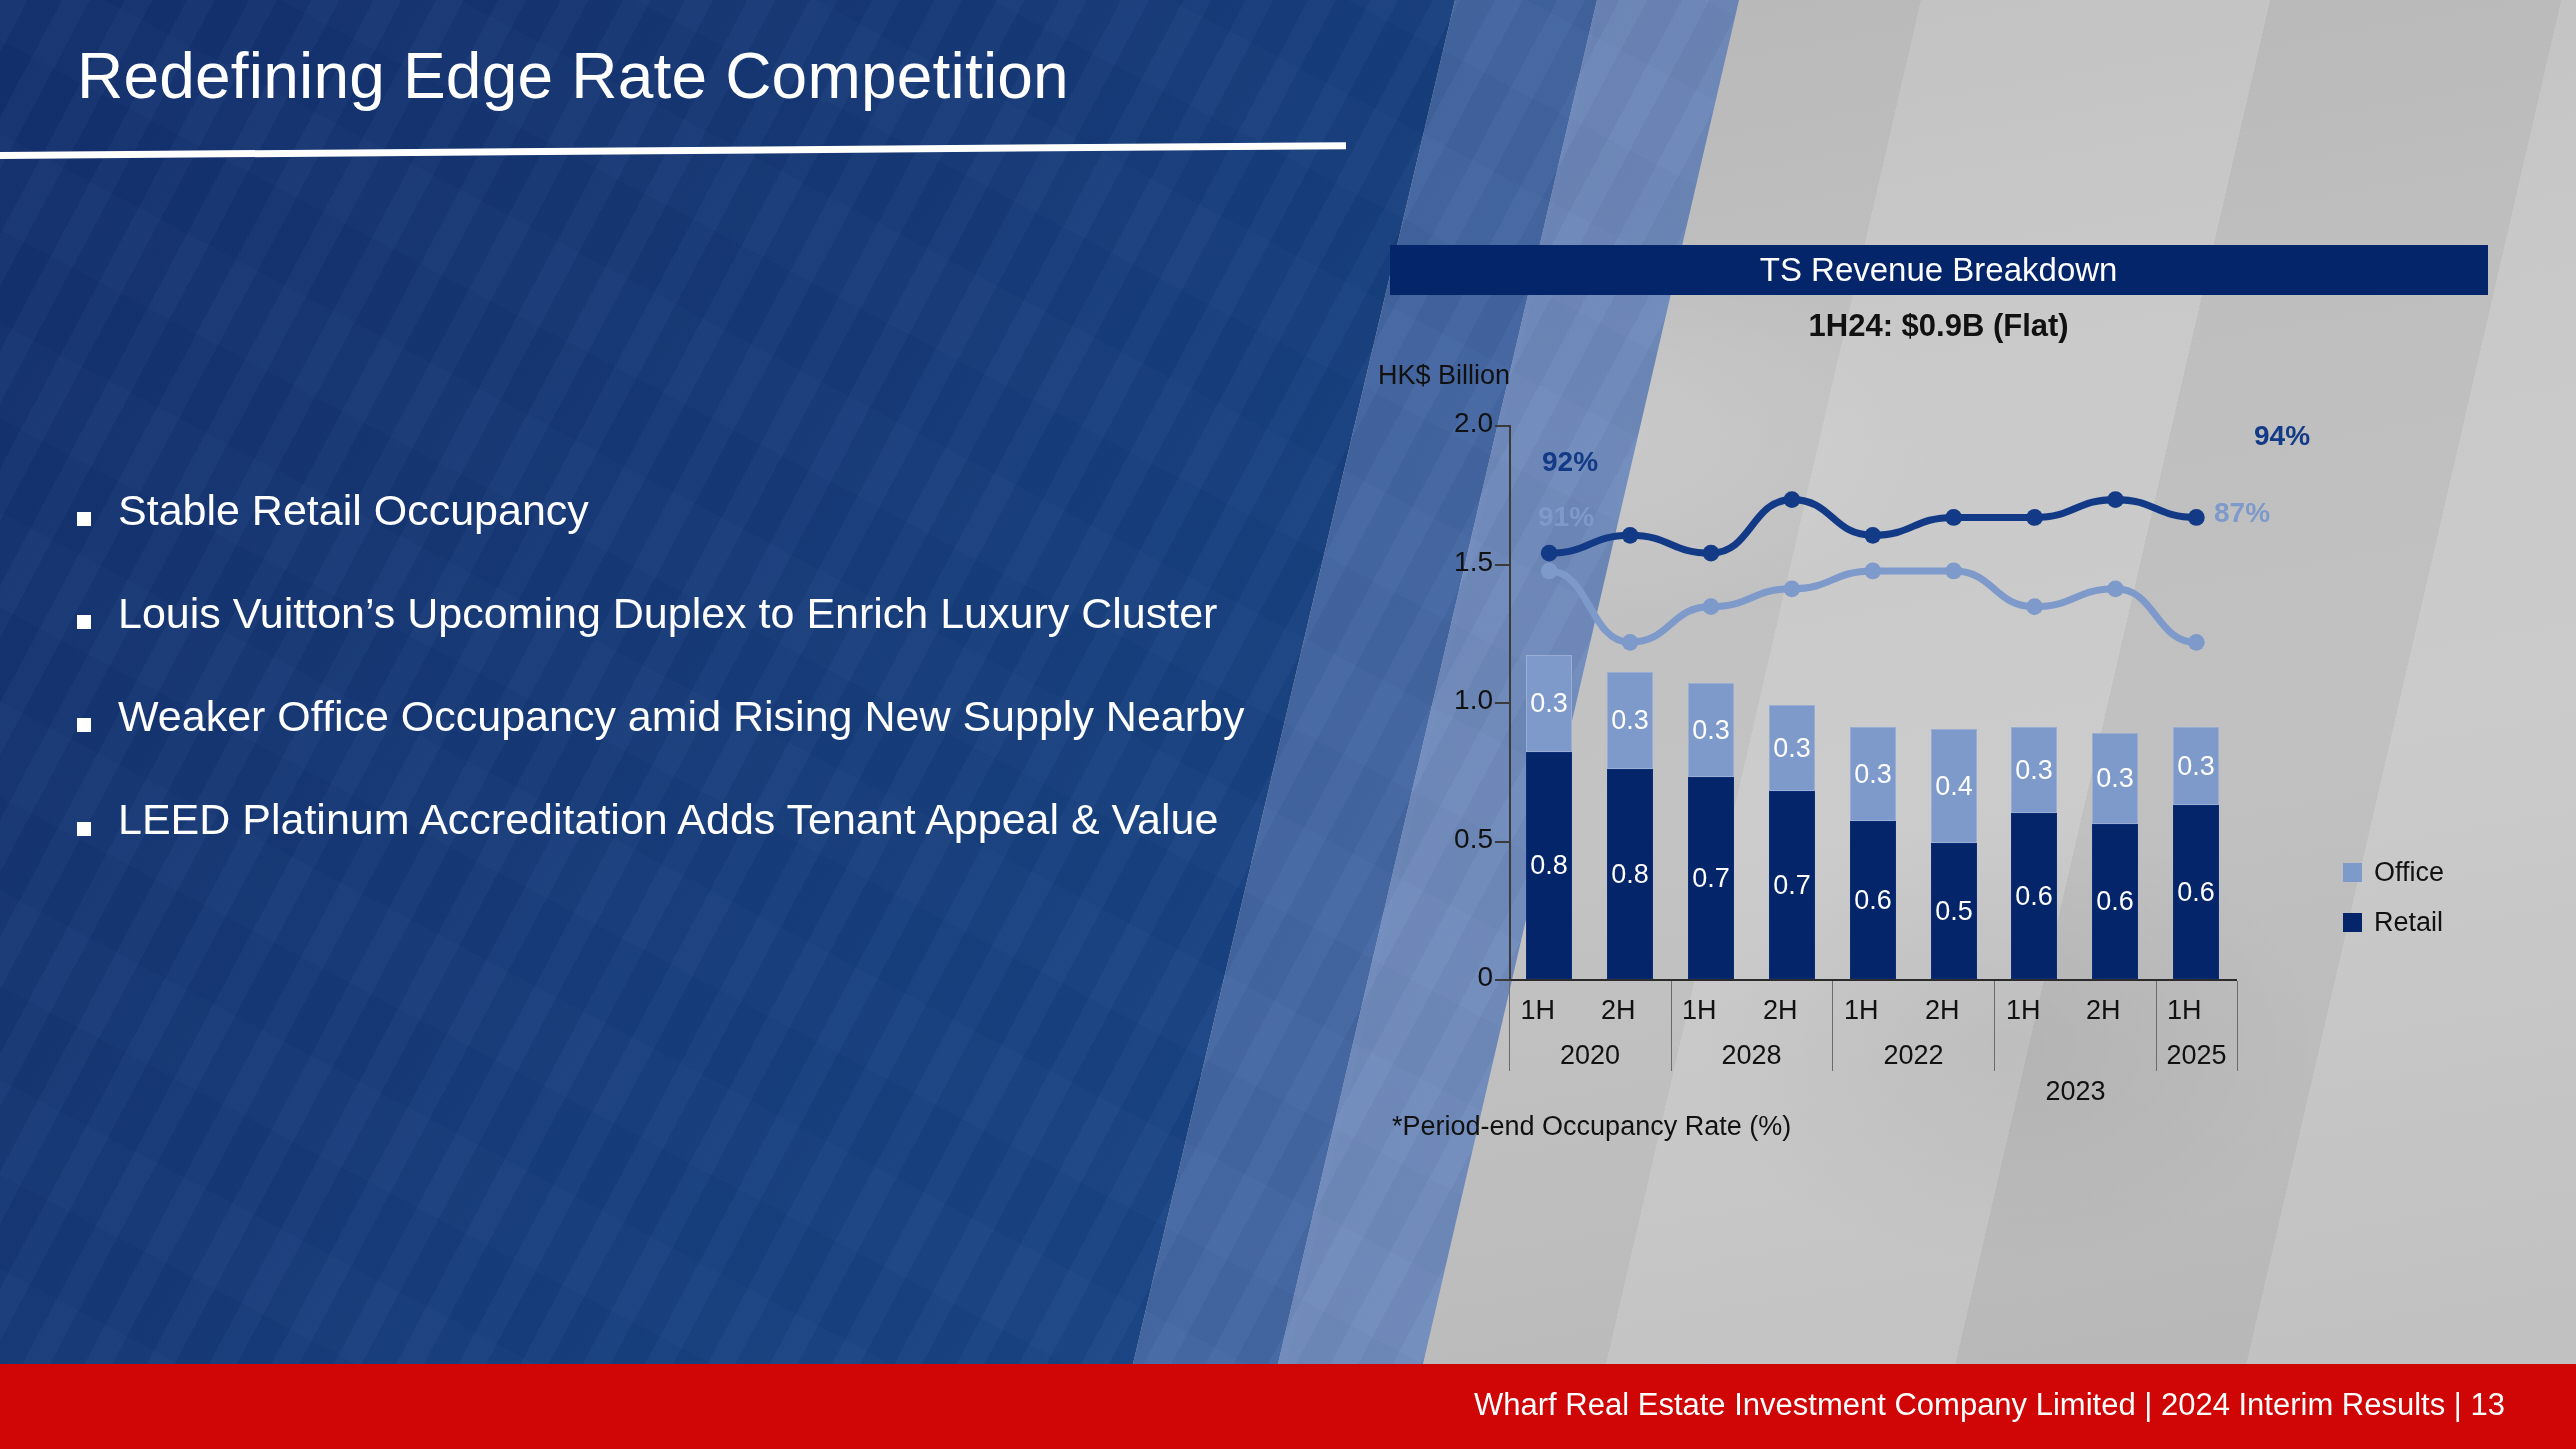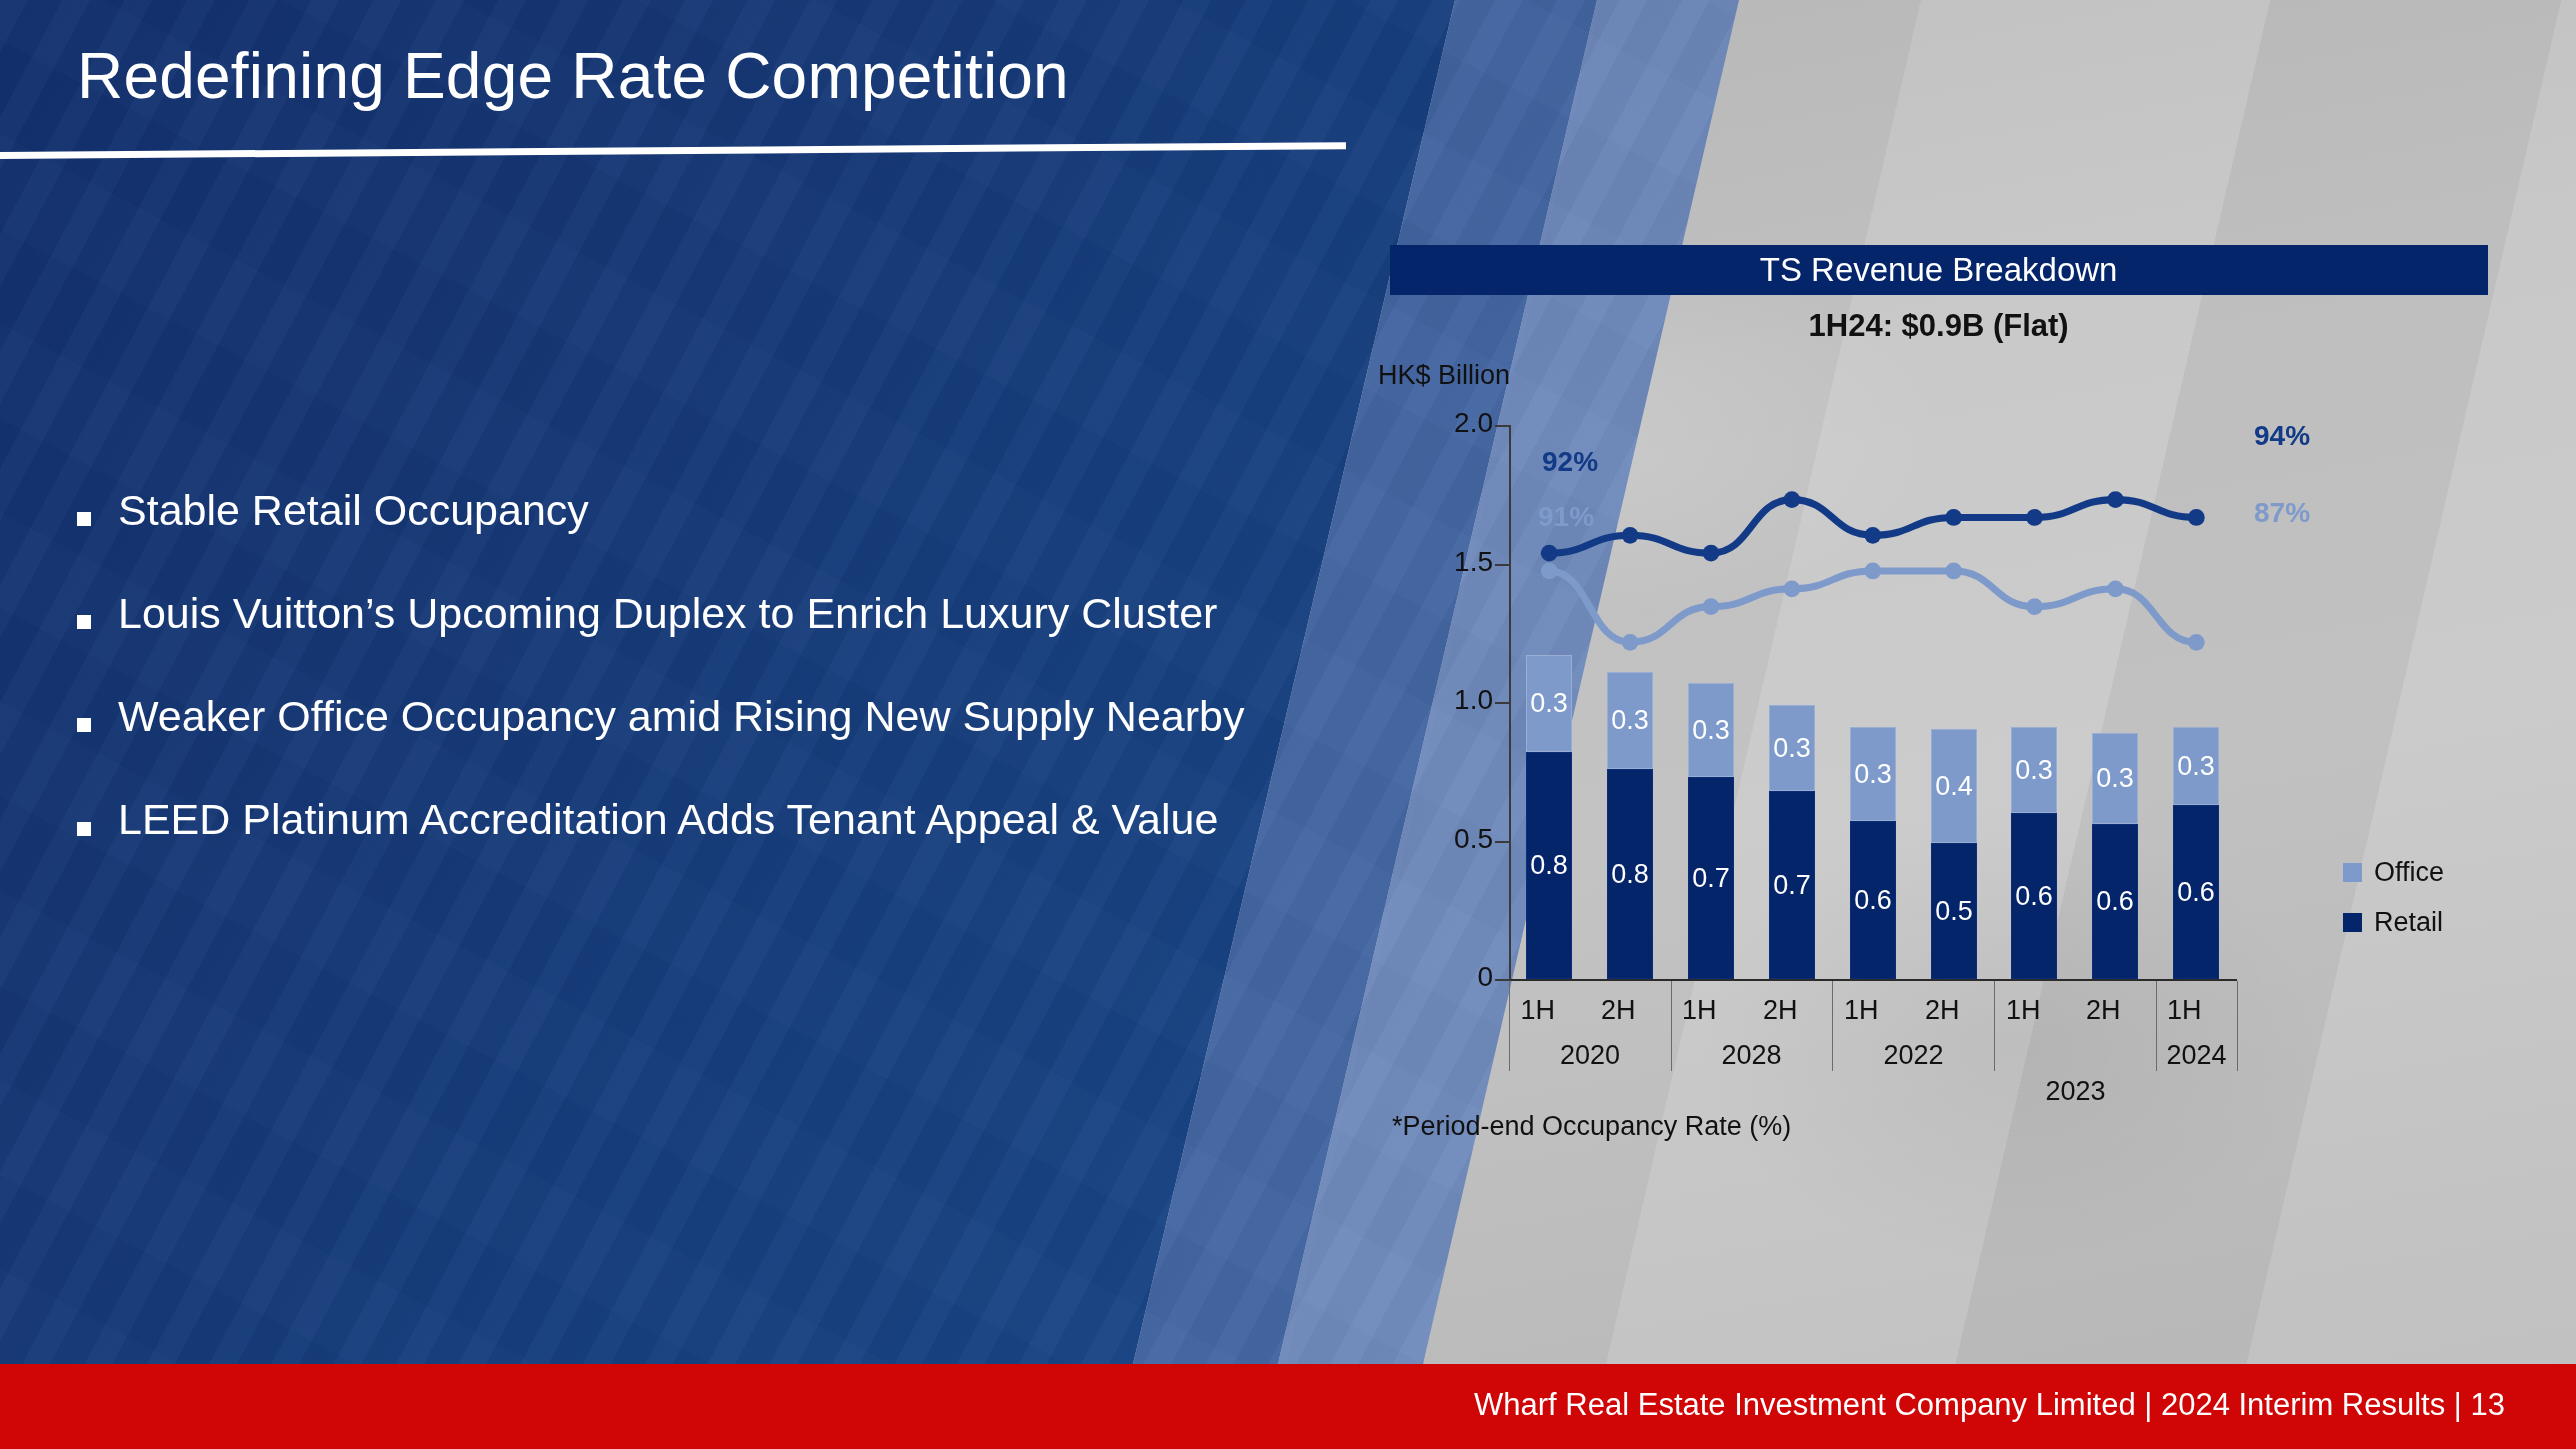--- a/index.html
+++ b/index.html
@@ -290,37 +290,37 @@
           <circle cx="768" cy="256.1538461538462" r="13" fill="#7e9acb"></circle>
           <circle cx="893.5555555555555" cy="256.1538461538462" r="13" fill="#7e9acb"></circle>
           <circle cx="1019.1111111111111" cy="311.53846153846155" r="13" fill="#7e9acb"></circle>
           <circle cx="1144.6666666666665" cy="283.8461538461538" r="13" fill="#7e9acb"></circle>
           <circle cx="1270.2222222222222" cy="366.92307692307696" r="13" fill="#7e9acb"></circle>
         </svg>
 
       <div class="lbl lbl-retail" style="left:164px;top:40px;">92%</div>
       <div class="lbl lbl-retail" style="left:876px;top:14px;">94%</div>
       <div class="lbl lbl-office" style="left:160px;top:95px;">91%</div>
-      <div class="lbl lbl-office" style="left:876px;top:91px;">87%</div>
+      <div class="lbl lbl-office" style="left:836px;top:91px;">87%</div>
 
       <div class="xframe" id="xframe">
           <div class="xhalf" style="left: 11.4px;">1H</div>
           <div class="xhalf" style="left: 92px;">2H</div>
           <div class="xyear" style="left: 3.6px;">2020</div>
           <div class="xhalf" style="left: 173px;">1H</div>
           <div class="xhalf" style="left: 254px;">2H</div>
           <div class="xyear" style="left: 165px;">2028</div>
           <div class="xhalf" style="left: 335px;">1H</div>
           <div class="xhalf" style="left: 416px;">2H</div>
           <div class="xyear" style="left: 327px;">2022</div>
           <div class="xhalf" style="left: 497px;">1H</div>
           <div class="xhalf" style="left: 577px;">2H</div>
           <div class="xyear" style="left: 489px; margin-top: 36px;">2023</div>
           <div class="xhalf" style="left: 658px;">1H</div>
-          <div class="xyear" style="left: 610px;">2024</div>
+          <div class="xyear" style="left: 610px;">2025</div>
           <div class="vline" style="left: 0px;"></div>
           <div class="vline" style="left: 162px;"></div>
           <div class="vline" style="left: 323px;"></div>
           <div class="vline" style="left: 485px;"></div>
           <div class="vline" style="left: 647px;"></div>
           <div class="vline" style="left: 728px;"></div>
         </div>
 
       <div class="legend">
         <div class="leg-row">

